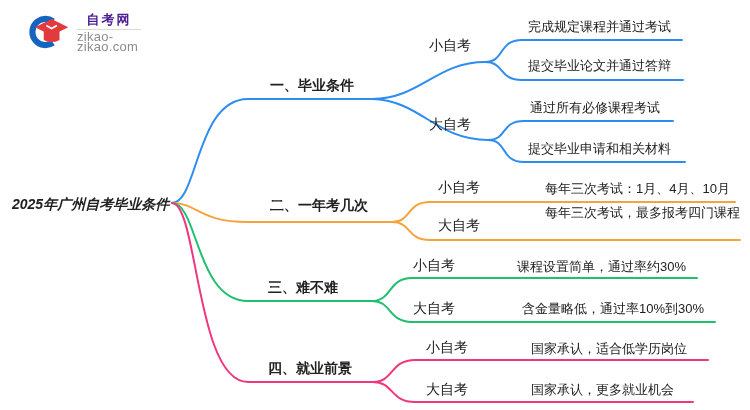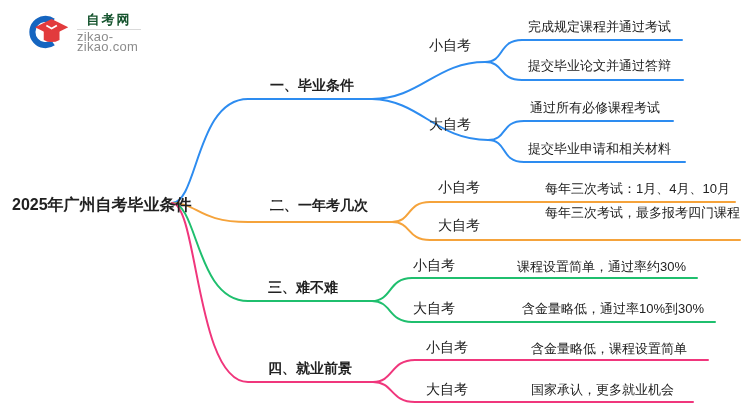--- a/index.html
+++ b/index.html
@@ -2,25 +2,25 @@
 <html><head>
 <meta charset="utf-8">
 <style>
   html,body{margin:0;padding:0;background:#ffffff;}
   .stage{position:relative;width:750px;height:410px;background:#ffffff;overflow:hidden;
          font-family:"Liberation Sans","DejaVu Sans",sans-serif;}
   svg.links{position:absolute;left:0;top:0;}
   svg.links path{fill:none;stroke-width:2;stroke-linecap:round;}
   .node{position:absolute;white-space:nowrap;color:#212121;font-size:14px;line-height:15px;font-weight:500;}
   .node.lvl1{font-weight:600;}
-  .node.root{font-weight:600;font-size:16px;}
+  .node.root{font-weight:600;font-size:14px;font-style:italic;}
   .node.leaf{font-size:13px;}
   .logo{position:absolute;left:28px;top:12px;display:flex;align-items:center;gap:7px;cursor:pointer;}
   .logo-text{display:flex;flex-direction:column;align-items:center;width:64px;}
-  .logo-title{font-size:13px;font-weight:700;color:#14532d;letter-spacing:2px;line-height:15px;}
+  .logo-title{font-size:13px;font-weight:700;color:#4c1d95;letter-spacing:2px;line-height:15px;}
   .logo-divider{width:100%;height:1px;background:#d9d9d9;margin:2px 0 2px 0;}
   .logo-domain{font-size:13px;color:#8c8c8c;letter-spacing:.3px;line-height:10px;}
 </style>
 </head>
 <body>
 
 <div class="stage">
 
   <svg class="links" width="750" height="410" viewBox="0 0 750 410" aria-hidden="true">
 
@@ -76,17 +76,17 @@
   <div class="node leaf" style="left:545px;top:205px">每年三次考试，最多报考四门课程</div>
 
   <div class="node lvl1" style="left:268px;top:280px">三、难不难</div>
   <div class="node" style="left:413px;top:258px">小自考</div>
   <div class="node leaf" style="left:517px;top:259px">课程设置简单，通过率约30%</div>
   <div class="node" style="left:413px;top:301px">大自考</div>
   <div class="node leaf" style="left:522px;top:301px">含金量略低，通过率10%到30%</div>
 
   <div class="node lvl1" style="left:268px;top:361px">四、就业前景</div>
   <div class="node" style="left:426px;top:340px">小自考</div>
-  <div class="node leaf" style="left:531px;top:341px">含金量略低，课程设置简单</div>
+  <div class="node leaf" style="left:531px;top:341px">国家承认，适合低学历岗位</div>
   <div class="node" style="left:426px;top:382px">大自考</div>
   <div class="node leaf" style="left:531px;top:382px">国家承认，更多就业机会</div>
 
 </div>
 
 </body></html>

